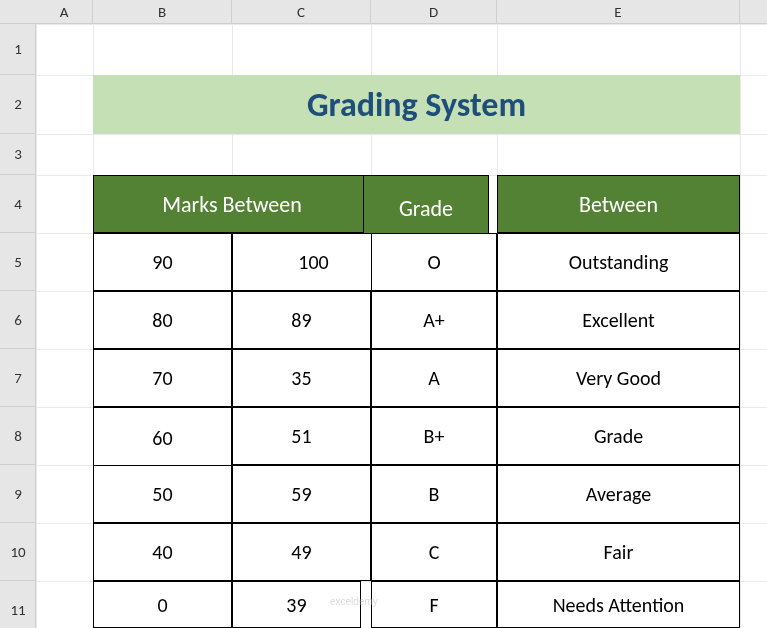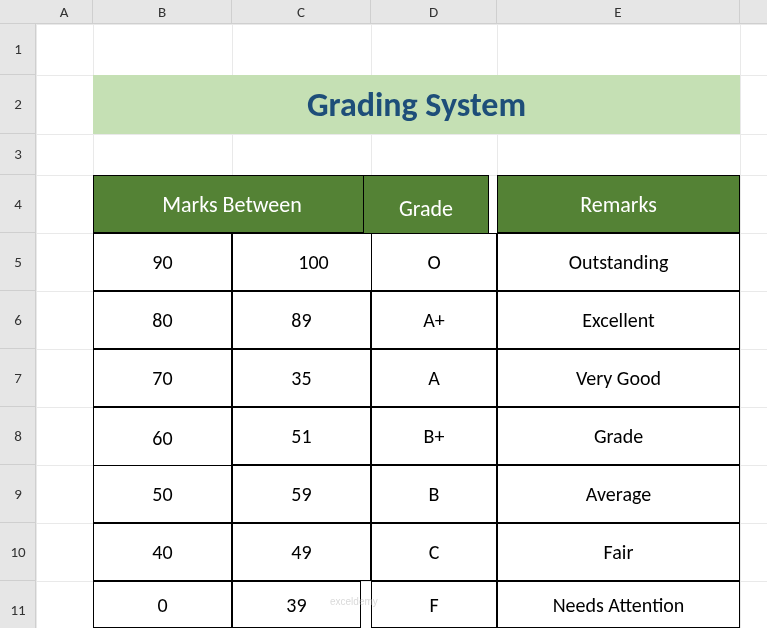--- a/index.html
+++ b/index.html
@@ -155,21 +155,21 @@
     <div style="top:383px;height:58px;line-height:58px">8</div>
     <div style="top:441px;height:58px;line-height:58px">9</div>
     <div style="top:499px;height:58px;line-height:58px">10</div>
     <div style="top:557px;height:58px;line-height:58px">11</div>
   </div>
 
   <div class="title" style="left:93px; top:75px; width:647px; height:59px">Grading System</div>
 
   <div class="hdr" style="left:93px; top:175px; width:278px; height:58px">Marks Between</div>
   <div class="hdr" style="left:363px; top:175px; width:126px; height:66px">Grade</div>
-  <div class="hdr" style="left:497px; top:175px; width:243px; height:58px">Remarks</div>
+  <div class="hdr" style="left:497px; top:175px; width:243px; height:58px">Between</div>
 
   <div class="cell" style="left:93px;  top:233px; width:139px; height:58px">90</div>
   <div class="cell" style="left:232px; top:233px; width:163px; height:58px">100</div>
   <div class="cell" style="left:371px; top:233px; width:126px; height:58px">O</div>
   <div class="cell" style="left:497px; top:233px; width:243px; height:58px">Outstanding</div>
 
   <div class="cell" style="left:93px;  top:291px; width:139px; height:58px">80</div>
   <div class="cell" style="left:232px; top:291px; width:139px; height:58px">89</div>
   <div class="cell" style="left:371px; top:291px; width:126px; height:58px">A+</div>
   <div class="cell" style="left:497px; top:291px; width:243px; height:58px">Excellent</div>

